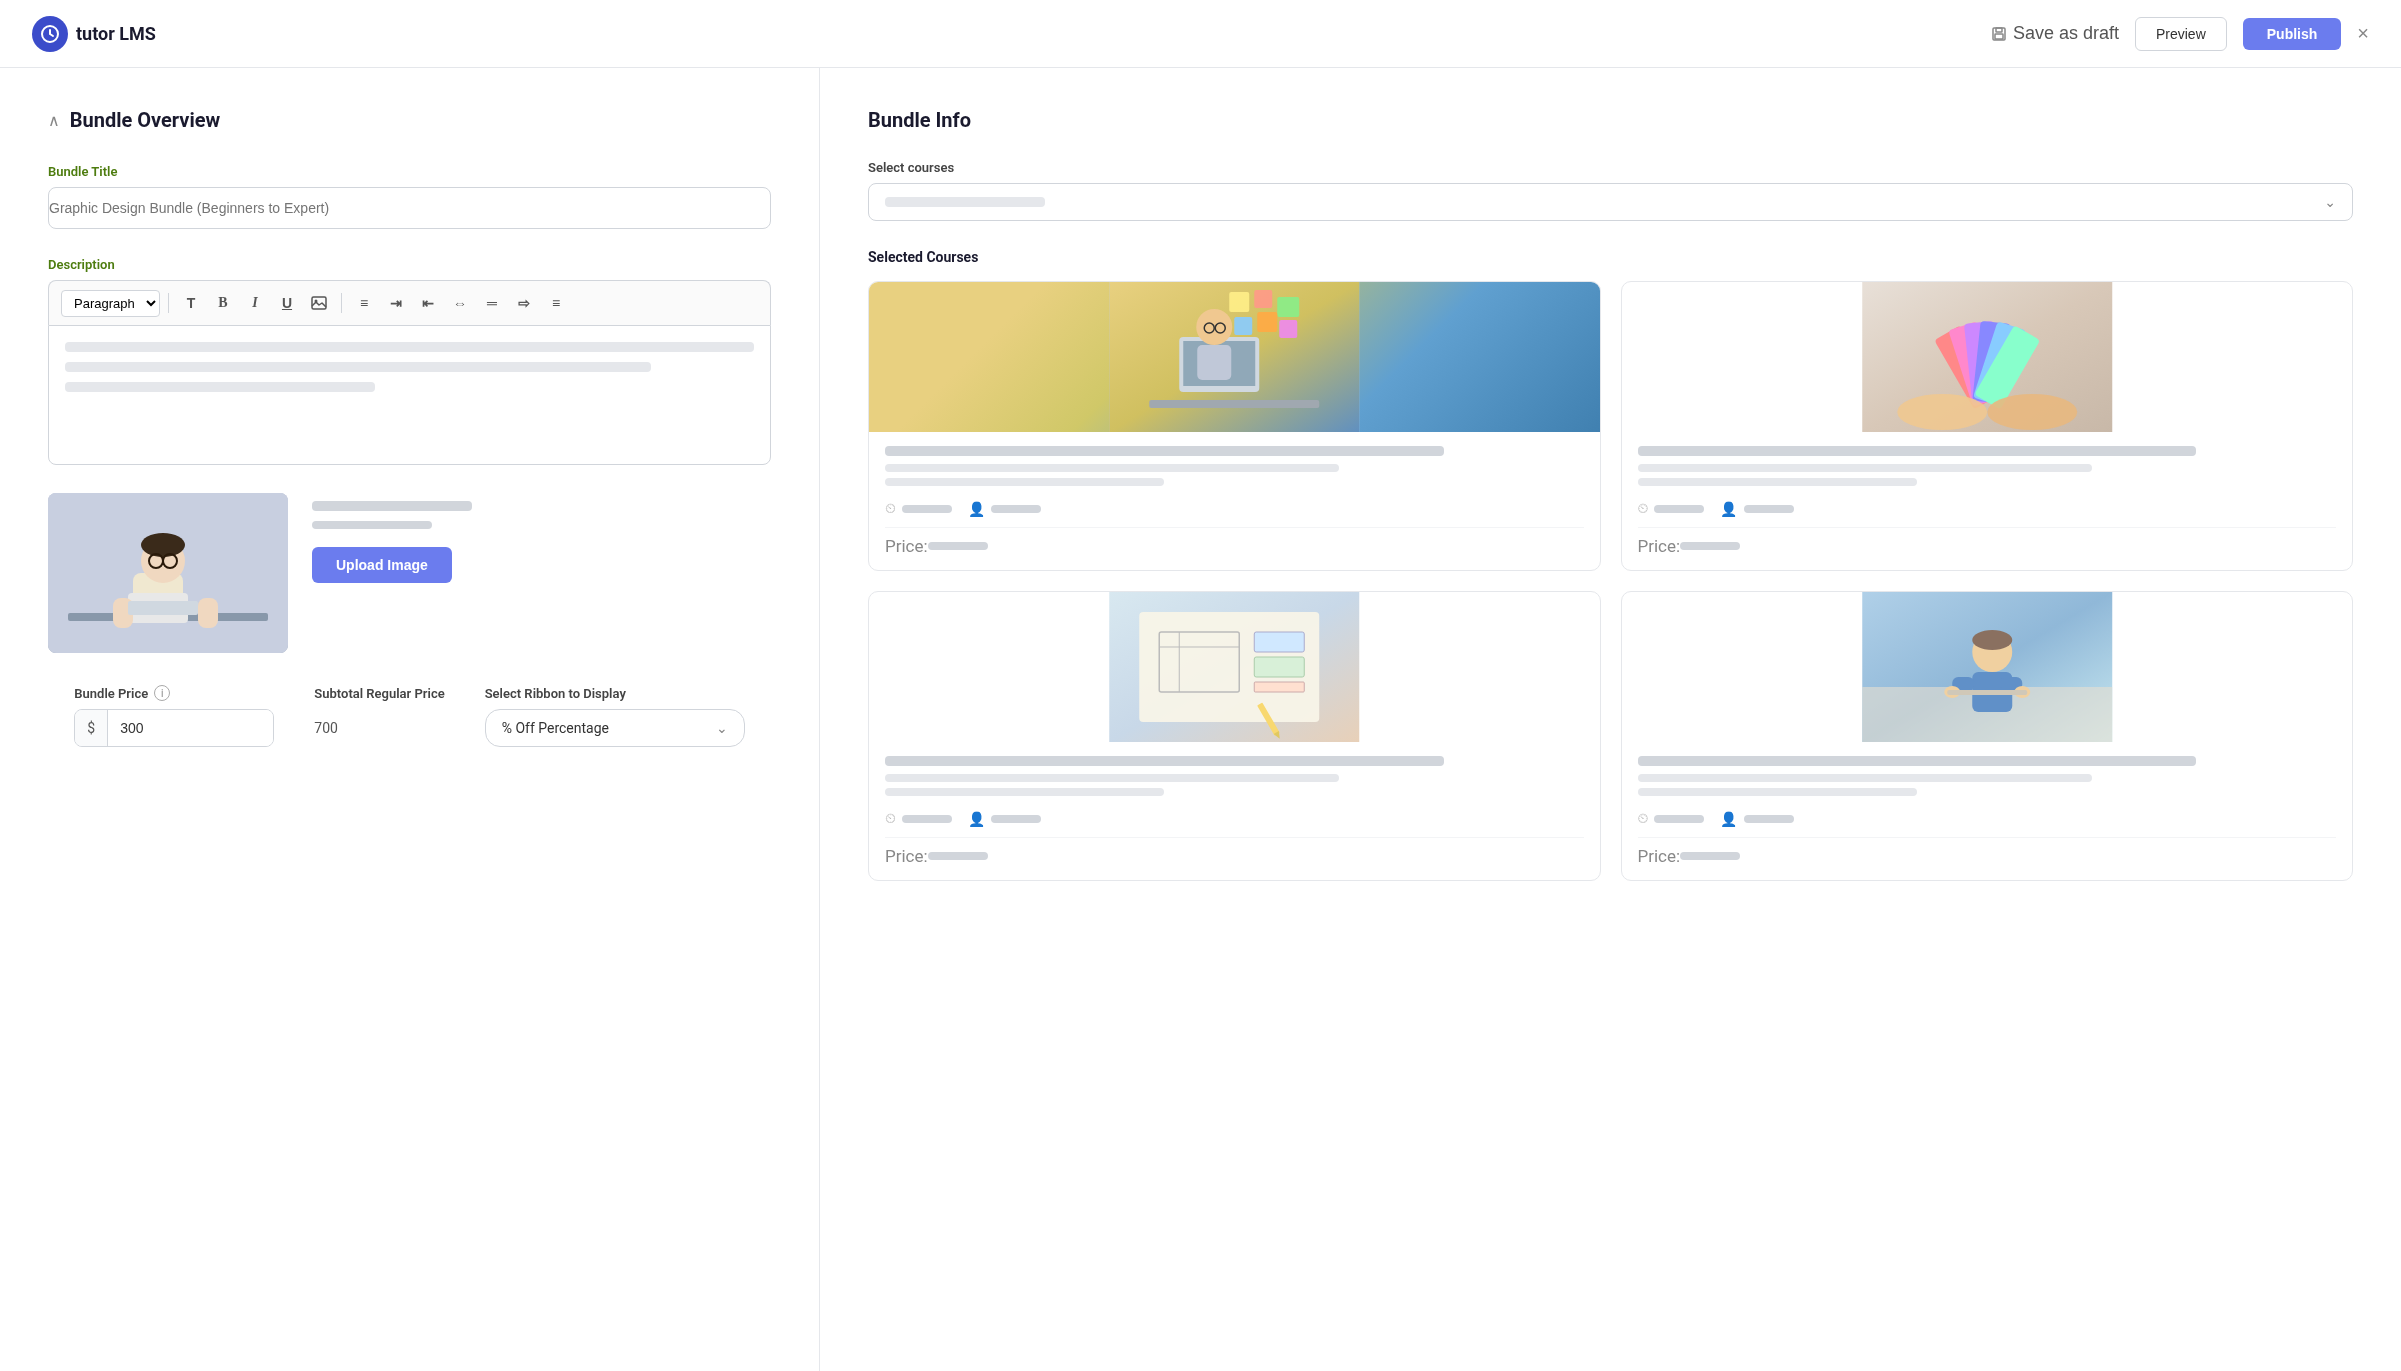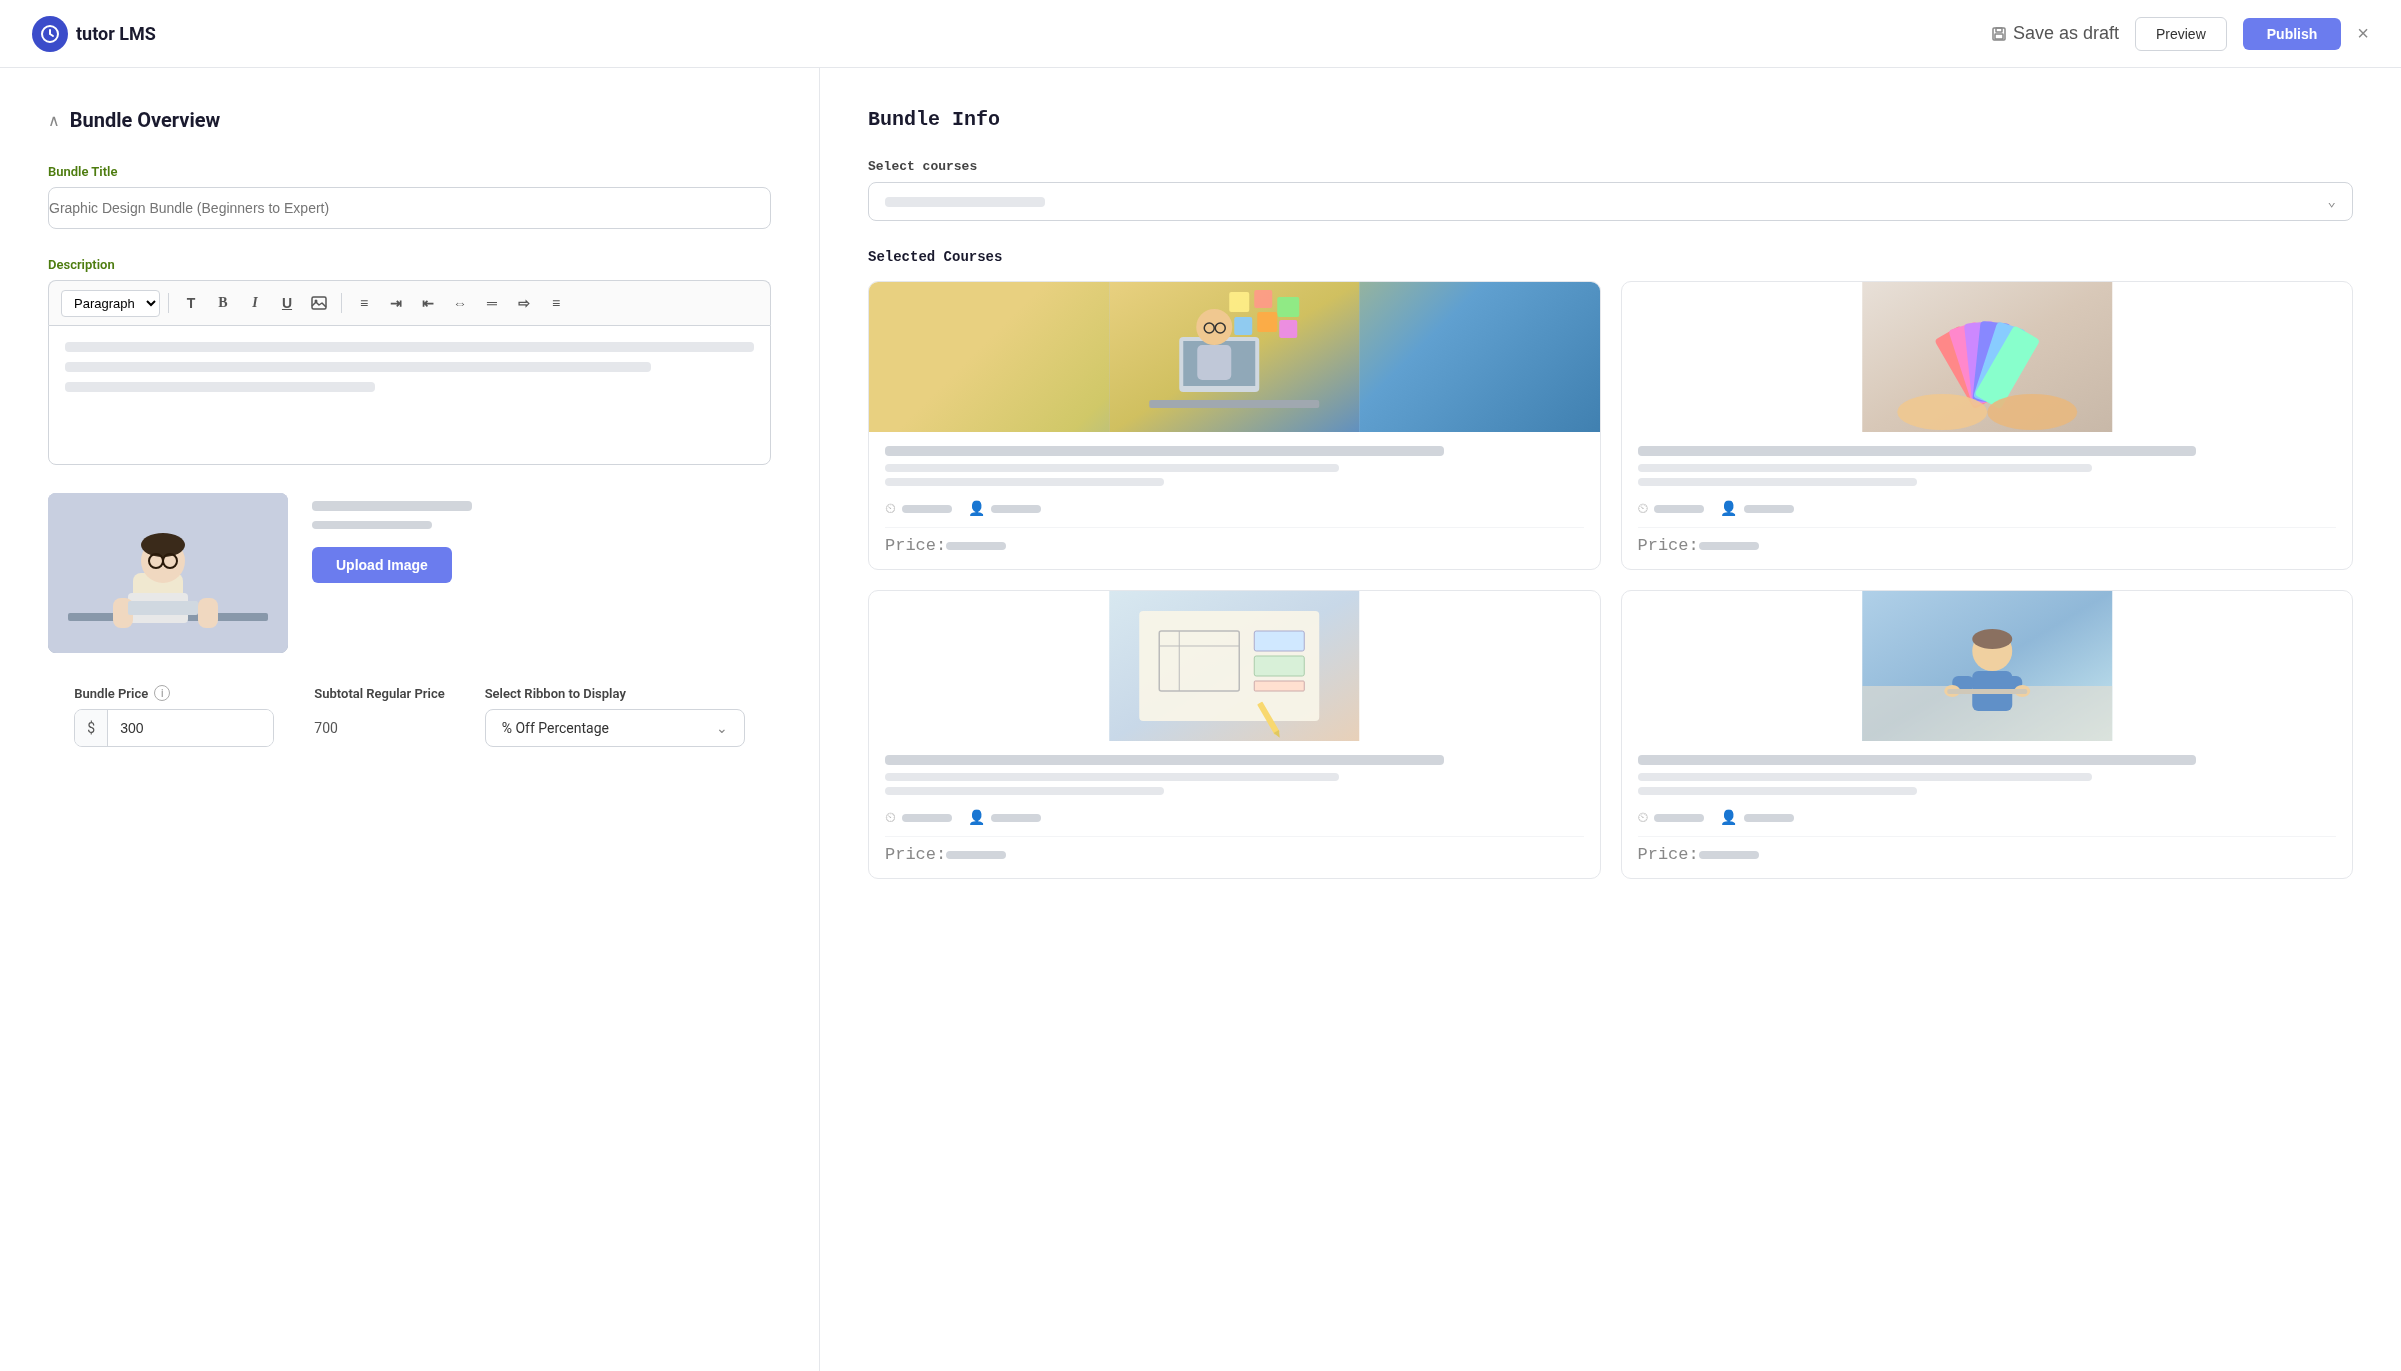--- a/index.html
+++ b/index.html
@@ -322,35 +322,34 @@
       font-size: 13px;
       font-weight: 600;
       color: #444;
     }
     .ribbon-select {
       display: flex;
       align-items: center;
       justify-content: space-between;
       padding: 10px 16px;
       border: 1px solid #d1d5db;
-      border-radius: 8px;
+      border-radius: 15px;
       width: 260px;
       background: #fff;
       cursor: pointer;
       font-size: 14px;
       color: #333;
     }
     .chevron-down { color: #888; font-size: 14px; }
 
     
     .right-panel {
       flex: 1;
       padding: 40px 48px;
       min-width: 580px;
-      font-family: Liberation Mono, monospace;
     }
     .right-panel h2 {
       font-size: 20px;
       font-weight: 700;
       color: #1a1a2e;
       margin-bottom: 28px;
     }
 
     .select-courses-label {
       font-size: 13px;

